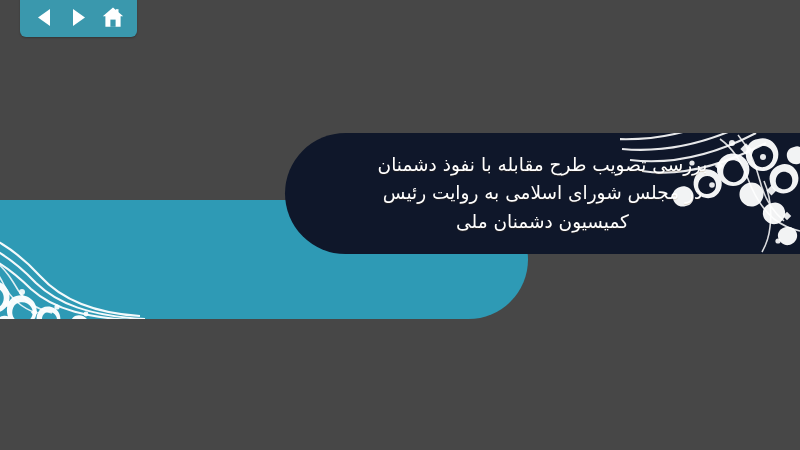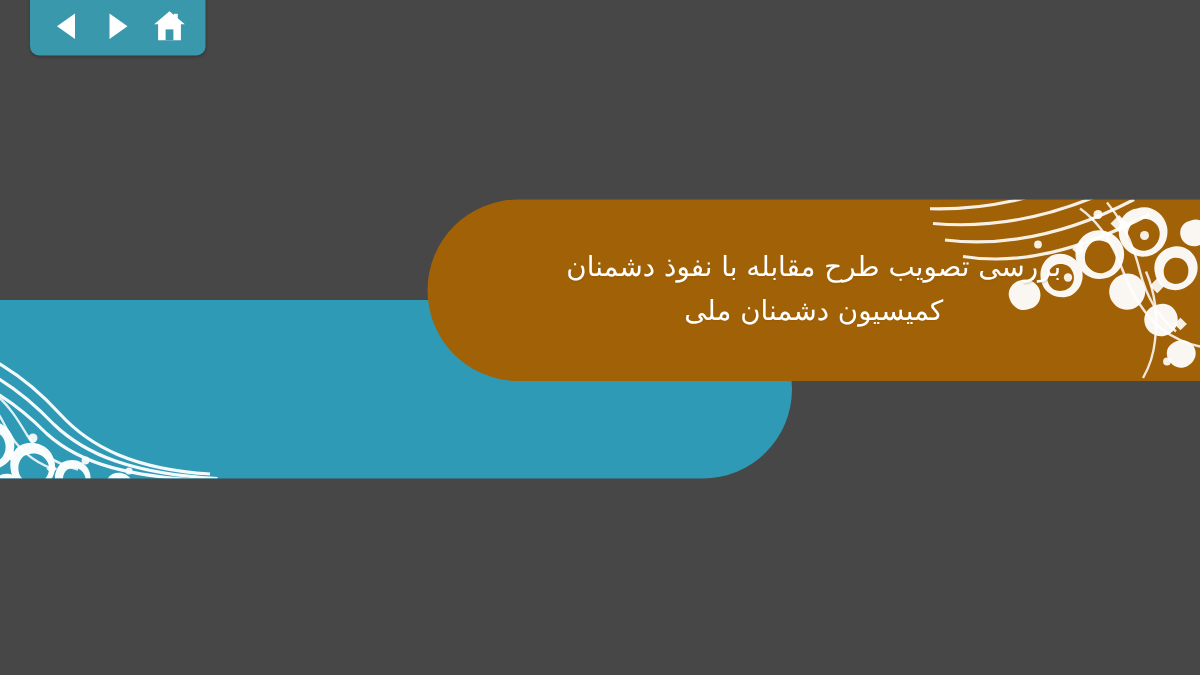--- a/index.html
+++ b/index.html
@@ -49,21 +49,21 @@
   }
   .nav-btn svg { display: block; }
 
   
   .title-banner {
     position: absolute;
     left: 285px;
     top: 133px;
     width: 515px;
     height: 121px;
-    background: #a16207;
+    background: #0f172a;
     border-top-left-radius: 62px;
     border-bottom-left-radius: 62px;
     overflow: hidden;
   }
   .title-banner .orn-corner {
     position: absolute;
     right: 0;
     top: 0;
     width: 180px;
     height: 121px;
@@ -222,17 +222,18 @@
       </g>
       <g fill="none" stroke="#ffffff" stroke-width="1.6" opacity="0.85">
         <path d="M100,6 c14,10 22,24 28,40 c6,16 14,30 26,40 c8,6 16,10 26,12"></path>
         <path d="M118,2 c12,14 18,30 22,46 c4,16 12,30 24,40"></path>
         <path d="M144,48 c6,14 8,30 6,46 c-1,10 -4,18 -8,25"></path>
       </g>
     </svg>
 
     <div class="title-text">
       <div class="line">بررسی تصویب طرح مقابله با نفوذ دشمنان</div>
+      <div class="line">در مجلس شورای اسلامی به روایت رئیس</div>
       <div class="line">کمیسیون دشمنان ملی</div>
     </div>
   </div>
 
 </div>
 
 </body></html>

